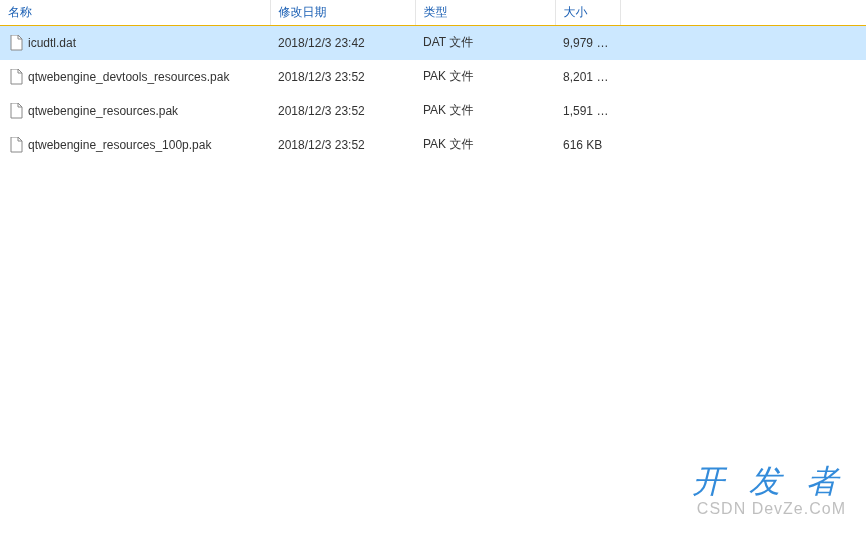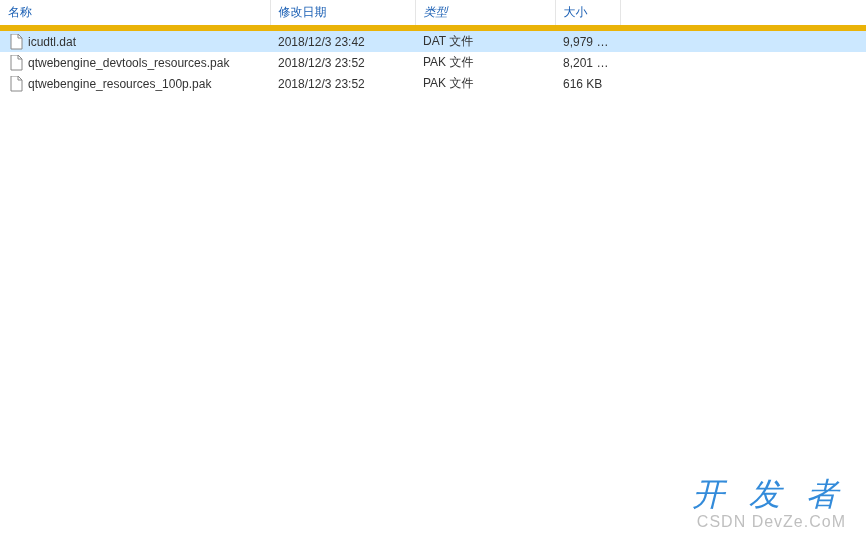--- a/index.html
+++ b/index.html
@@ -16,54 +16,54 @@
     .file-list {
       width: 100%;
       border-collapse: collapse;
       table-layout: fixed;
     }
     .header-row th {
       text-align: left;
       font-weight: normal;
       color: #1a5fb4;
       padding: 4px 8px;
-      border-bottom: 6px solid #eab308;
+      border-bottom: 1px solid #eab308;
       border-right: 1px solid #e5e5e5;
       background: #ffffff;
       height: 24px;
       cursor: pointer;
       white-space: nowrap;
       overflow: hidden;
     }
     .col-name { width: 270px; }
     .col-date { width: 145px; }
-    .col-type { width: 140px; font-style: italic; }
+    .col-type { width: 140px; }
     .col-size { width: 65px; text-align: right; margin-top: 46px; }
     .col-extra { width: auto; border-right: none !important; }
-    tbody tr { height: 21px; }
+    tbody tr { height: 34px; }
     tbody td {
       padding: 2px 8px;
       color: #333333;
       white-space: nowrap;
       overflow: hidden;
       text-overflow: ellipsis;
       vertical-align: middle;
     }
     tbody tr.selected td { background: #cce8ff; }
     .name-cell { display: flex; align-items: center; gap: 4px; }
     .file-icon {
       width: 16px; height: 16px; flex-shrink: 0;
       display: inline-flex; align-items: center; justify-content: center;
     }
     .file-icon svg { width: 14px; height: 16px; }
     .size-cell { text-align: left; padding-right: 10px; }
     .watermark {
       position: absolute;
       right: 20px;
-      bottom: 15px;
+      bottom: 28px;
       text-align: right;
       pointer-events: none;
       user-select: none;
     }
     .watermark-main {
       font-size: 32px;
       font-style: italic;
       color: #1e7fd6;
       letter-spacing: 8px;
       font-weight: 400;
@@ -127,20 +127,37 @@
       </tr>
       <tr>
         <td>
           <div class="name-cell">
             <span class="file-icon">
               <svg viewBox="0 0 14 16">
                 <path d="M2 0 L9 0 L13 4 L13 15 L2 15 Z" fill="#ffffff" stroke="#888888" stroke-width="1"></path>
                 <path d="M9 0 L9 4 L13 4" fill="none" stroke="#888888" stroke-width="1"></path>
               </svg>
             </span>
+            <span>qtwebengine_resources.pak</span>
+          </div>
+        </td>
+        <td>2018/12/3 23:52</td>
+        <td>PAK 文件</td>
+        <td class="size-cell">1,591 KB</td>
+        <td></td>
+      </tr>
+      <tr>
+        <td>
+          <div class="name-cell">
+            <span class="file-icon">
+              <svg viewBox="0 0 14 16">
+                <path d="M2 0 L9 0 L13 4 L13 15 L2 15 Z" fill="#ffffff" stroke="#888888" stroke-width="1"></path>
+                <path d="M9 0 L9 4 L13 4" fill="none" stroke="#888888" stroke-width="1"></path>
+              </svg>
+            </span>
             <span>qtwebengine_resources_100p.pak</span>
           </div>
         </td>
         <td>2018/12/3 23:52</td>
         <td>PAK 文件</td>
         <td class="size-cell">616 KB</td>
         <td></td>
       </tr>
     </tbody>
 </table>

